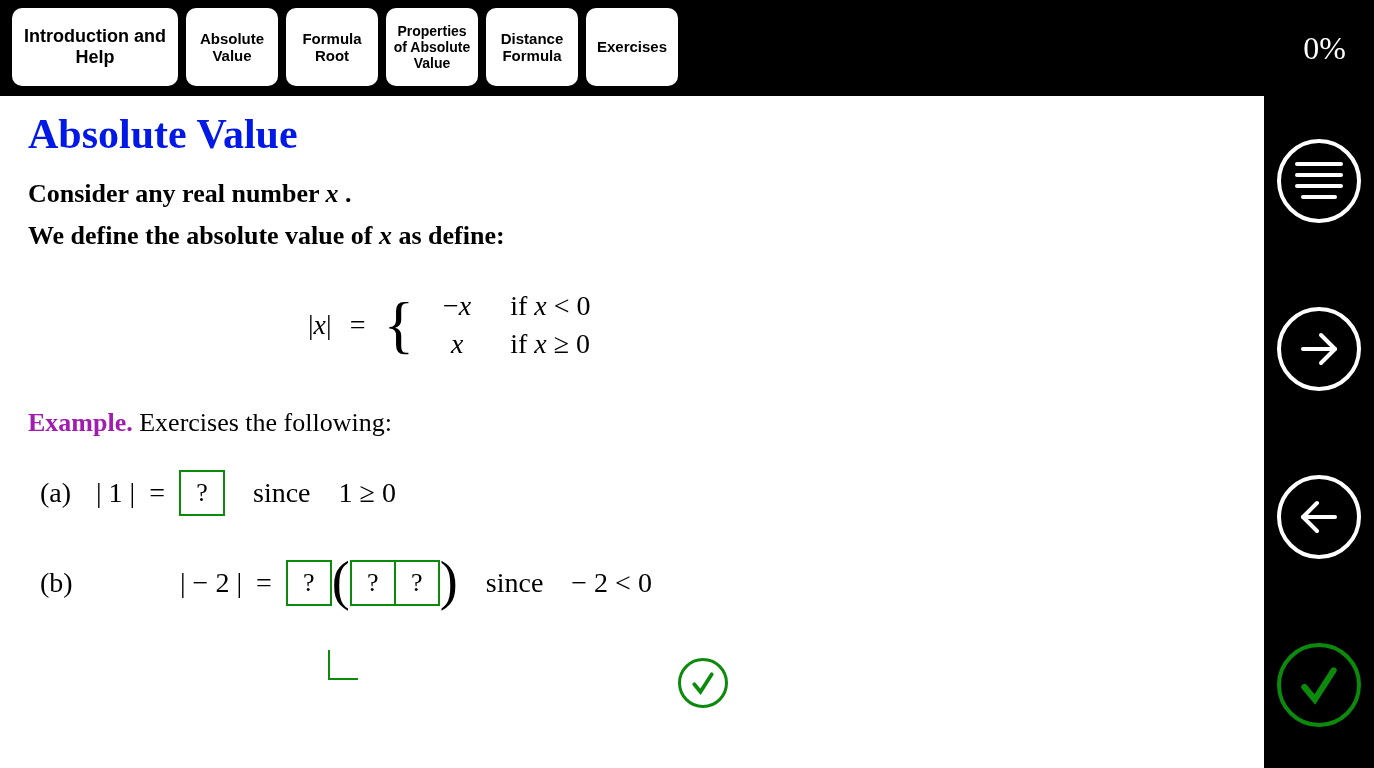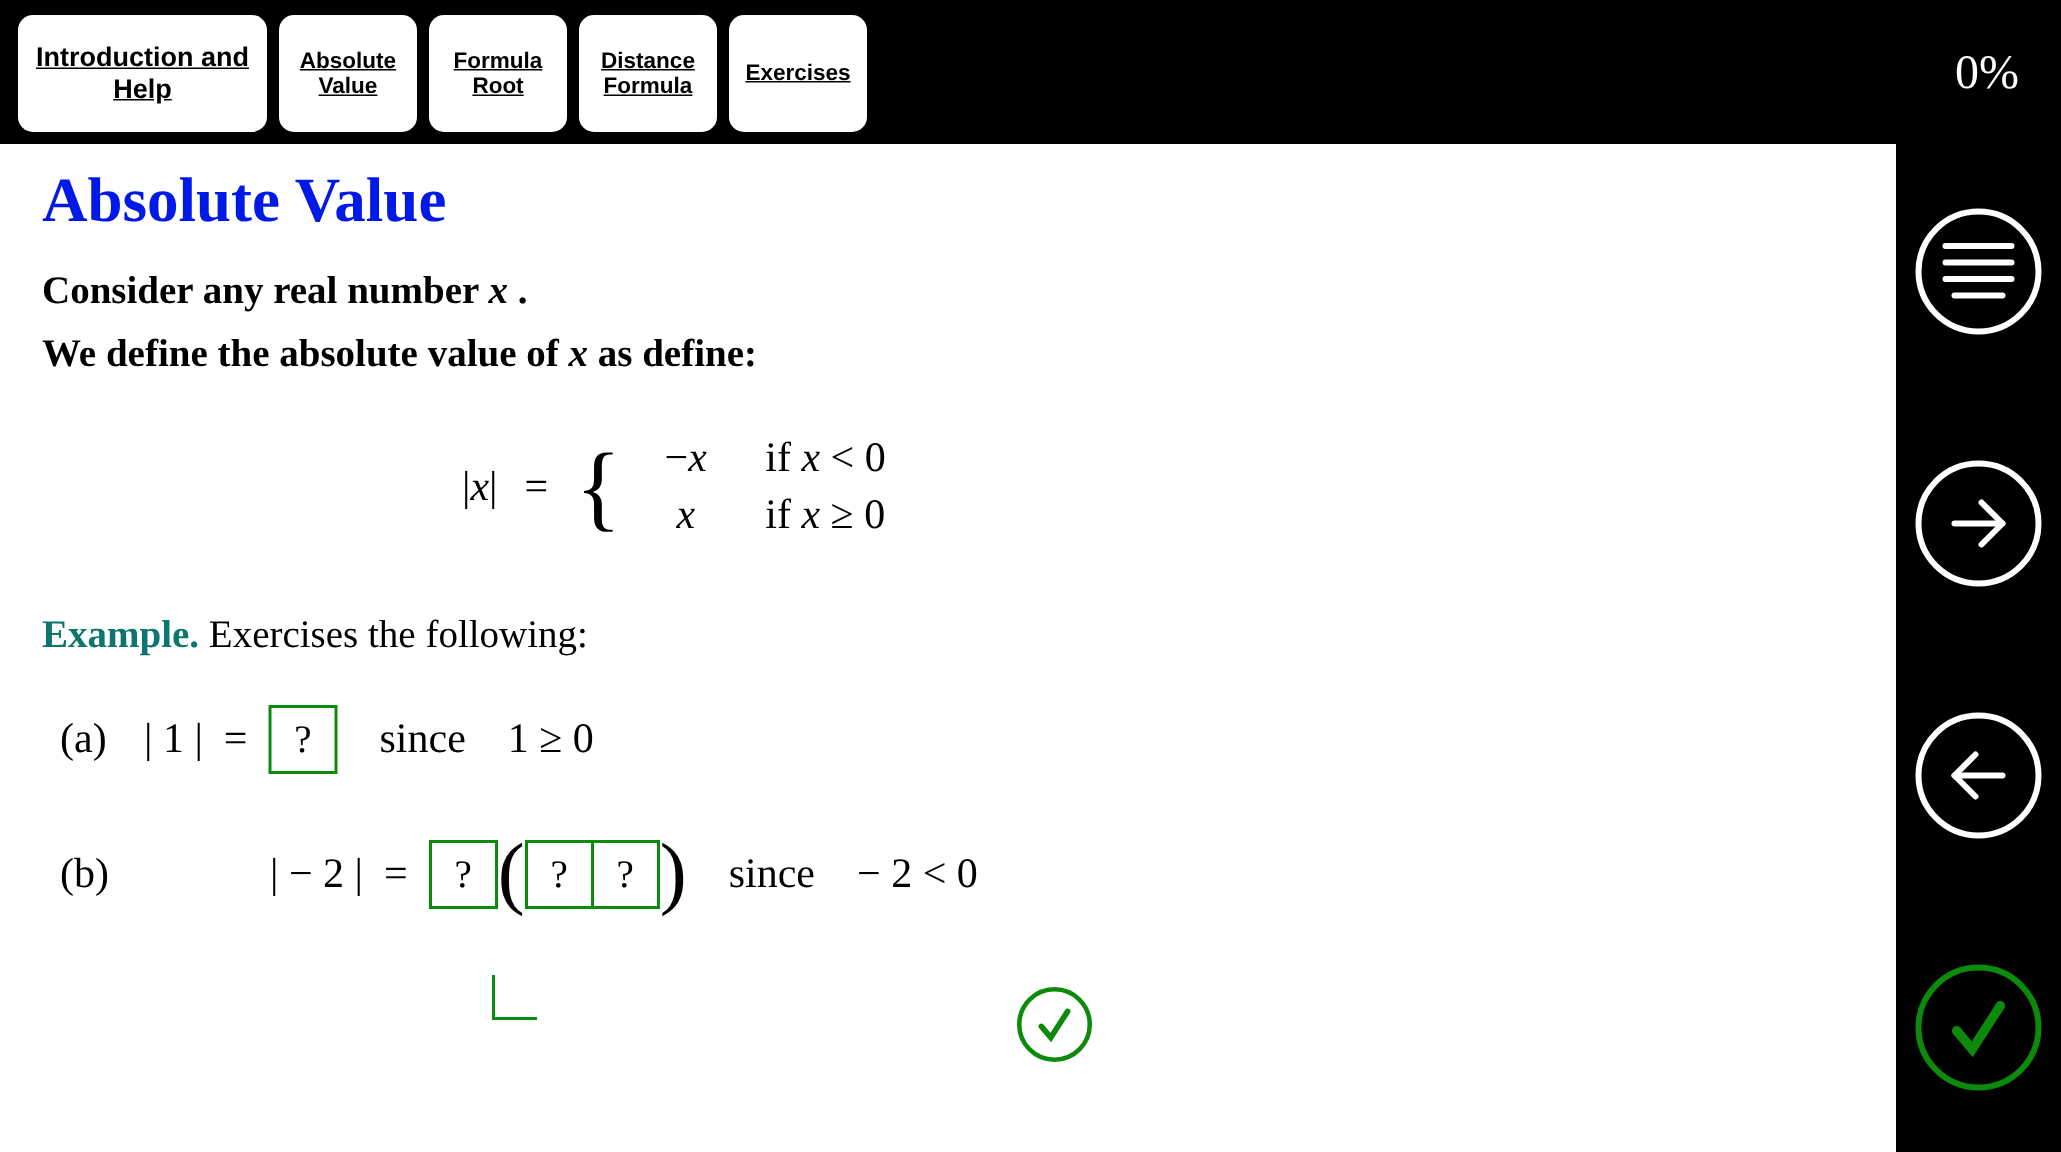--- a/index.html
+++ b/index.html
@@ -7,25 +7,24 @@
   font-family: 'Georgia', 'Times New Roman', serif;
   width: 1374px;
   height: 768px;
   overflow: hidden;
   background: #fff;
 }
 .topbar {
   background: #000;
   height: 96px;
   display: flex;
-  align-items: flex-end;
+  align-items: flex-start;
   padding: 8px 12px;
   gap: 8px;
   position: relative;
-  text-decoration: underline;
 }
 .nav-tab {
   background: #fff;
   border-radius: 10px;
   width: 92px;
   height: 78px;
   display: flex;
   align-items: center;
   justify-content: center;
   text-align: center;
@@ -79,21 +78,21 @@
 }
 .brace {
   font-size: 64px;
   line-height: 0.9;
 }
 .cases {
   display: inline-block;
 }
 .case-row { display: flex; gap: 28px; line-height: 1.35; }
 .case-val { width: 50px; text-align: center; }
-.example-label { color: #0f766e; font-weight: bold; }
+.example-label { color: #a21caf; font-weight: bold; }
 .example-text { margin-top: 8px; margin-bottom: 32px; }
 .ex-row {
   display: flex;
   align-items: center;
   margin-left: 12px;
   margin-bottom: 44px;
   font-size: 28px;
 }
 .ex-label { width: 56px; }
 .ex-row-b .ex-label { margin-right: 84px; }
@@ -155,20 +154,21 @@
   top: 8px;
 }
 </style>
 </head>
 <body>
 
 <div class="topbar">
   <div class="nav-tab intro">Introduction and Help</div>
   <div class="nav-tab">Absolute Value</div>
   <div class="nav-tab">Formula Root</div>
+  <div class="nav-tab small-text">Properties of Absolute Value</div>
   <div class="nav-tab">Distance Formula</div>
   <div class="nav-tab">Exercises</div>
   <div class="progress">0%</div>
 </div>
 
 <div class="main">
   <div class="content">
     <h1 class="page-title">Absolute Value</h1>
 
     <p class="para">

